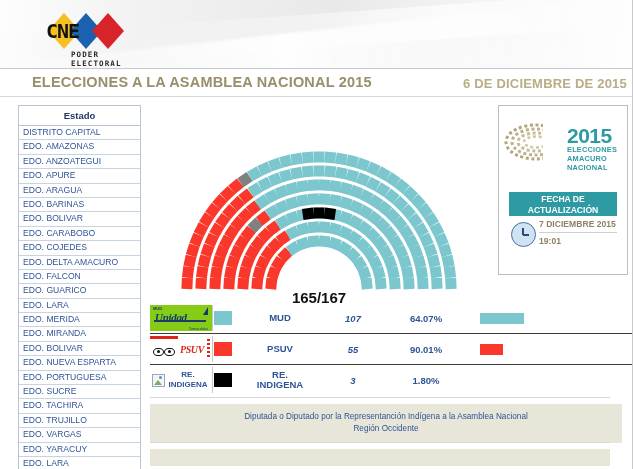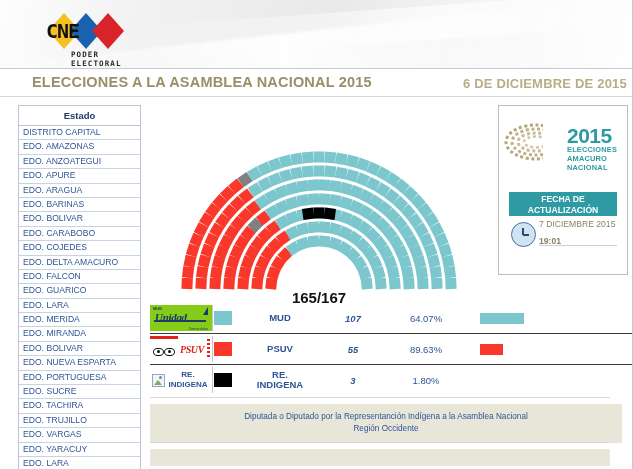--- a/index.html
+++ b/index.html
@@ -113,21 +113,21 @@
     font-size:9.5px;font-weight:bold;color:#2f5496;
   }
   .res-seats{
     position:absolute;left:172px;top:0;width:62px;height:30px;
     display:flex;align-items:center;justify-content:center;
     font-size:9.5px;font-weight:bold;color:#2f5496;font-style:italic;
   }
   .res-pct{
     position:absolute;left:240px;top:0;width:72px;height:30px;
     display:flex;align-items:center;justify-content:center;
-    font-size:9.5px;font-weight:normal;color:#2f5496;
+    font-size:9.5px;font-weight:bold;color:#2f5496;
   }
   .res-bar-wrap{
     position:absolute;left:330px;top:0;width:150px;height:30px;
   }
   .res-bar{
     position:absolute;left:0;top:10px;height:11px;
   }
 
   
   .mud-logo{position:absolute;left:0;top:0;width:62px;height:26px;background:#84cc16;}
@@ -218,22 +218,22 @@
   }
   .fecha-body{position:absolute;left:10px;top:110px;width:108px;height:38px;}
   .clock{
     position:absolute;left:2px;top:6px;width:23px;height:23px;border-radius:50%;
     background:#cfe3f3;border:1.6px solid #4a6fa5;
   }
   .clock .h{position:absolute;left:10px;top:5px;width:1.6px;height:7px;background:#2b4a73;}
   .clock .m{position:absolute;left:10.5px;top:11px;width:6px;height:1.6px;background:#2b4a73;}
   .fecha-date{
     position:absolute;left:30px;top:3px;width:78px;
-    font-size:8.6px;font-weight:normal;color:#8c8264;
-    border-bottom:1px solid #cfcfcf;padding-bottom:16px;
+    font-size:8.6px;font-weight:bold;color:#8c8264;
+    border-bottom:1px solid #cfcfcf;padding-bottom:3px;
   }
   .fecha-time{
     position:absolute;left:30px;top:20px;
     font-size:8.6px;font-weight:bold;color:#8c8264;
   }
 
   .right-rule{position:absolute;left:632px;top:0;width:1px;height:469px;background:#c9c9c9;}
 </style>
 </head>
 <body>
@@ -513,21 +513,21 @@
                   <i></i>
                 </div>
             </div>
             <div class="psuv-word">PSUV</div>
             <div class="psuv-stripes"></div>
           </div>
         </div>
         <div class="swatch" style="background:#f9382b"></div>
         <div class="res-name">PSUV</div>
         <div class="res-seats">55</div>
-        <div class="res-pct">89.63%</div>
+        <div class="res-pct">90.01%</div>
         <div class="res-bar-wrap">
           <div class="res-bar" style="width:23px;background:#f9382b"></div>
         </div>
       </div>
 
       <div class="res-row last">
         <div class="logo-cell">
           <div class="ind-logo">
             <div class="broken-img"></div>
             <div class="ind-text">

